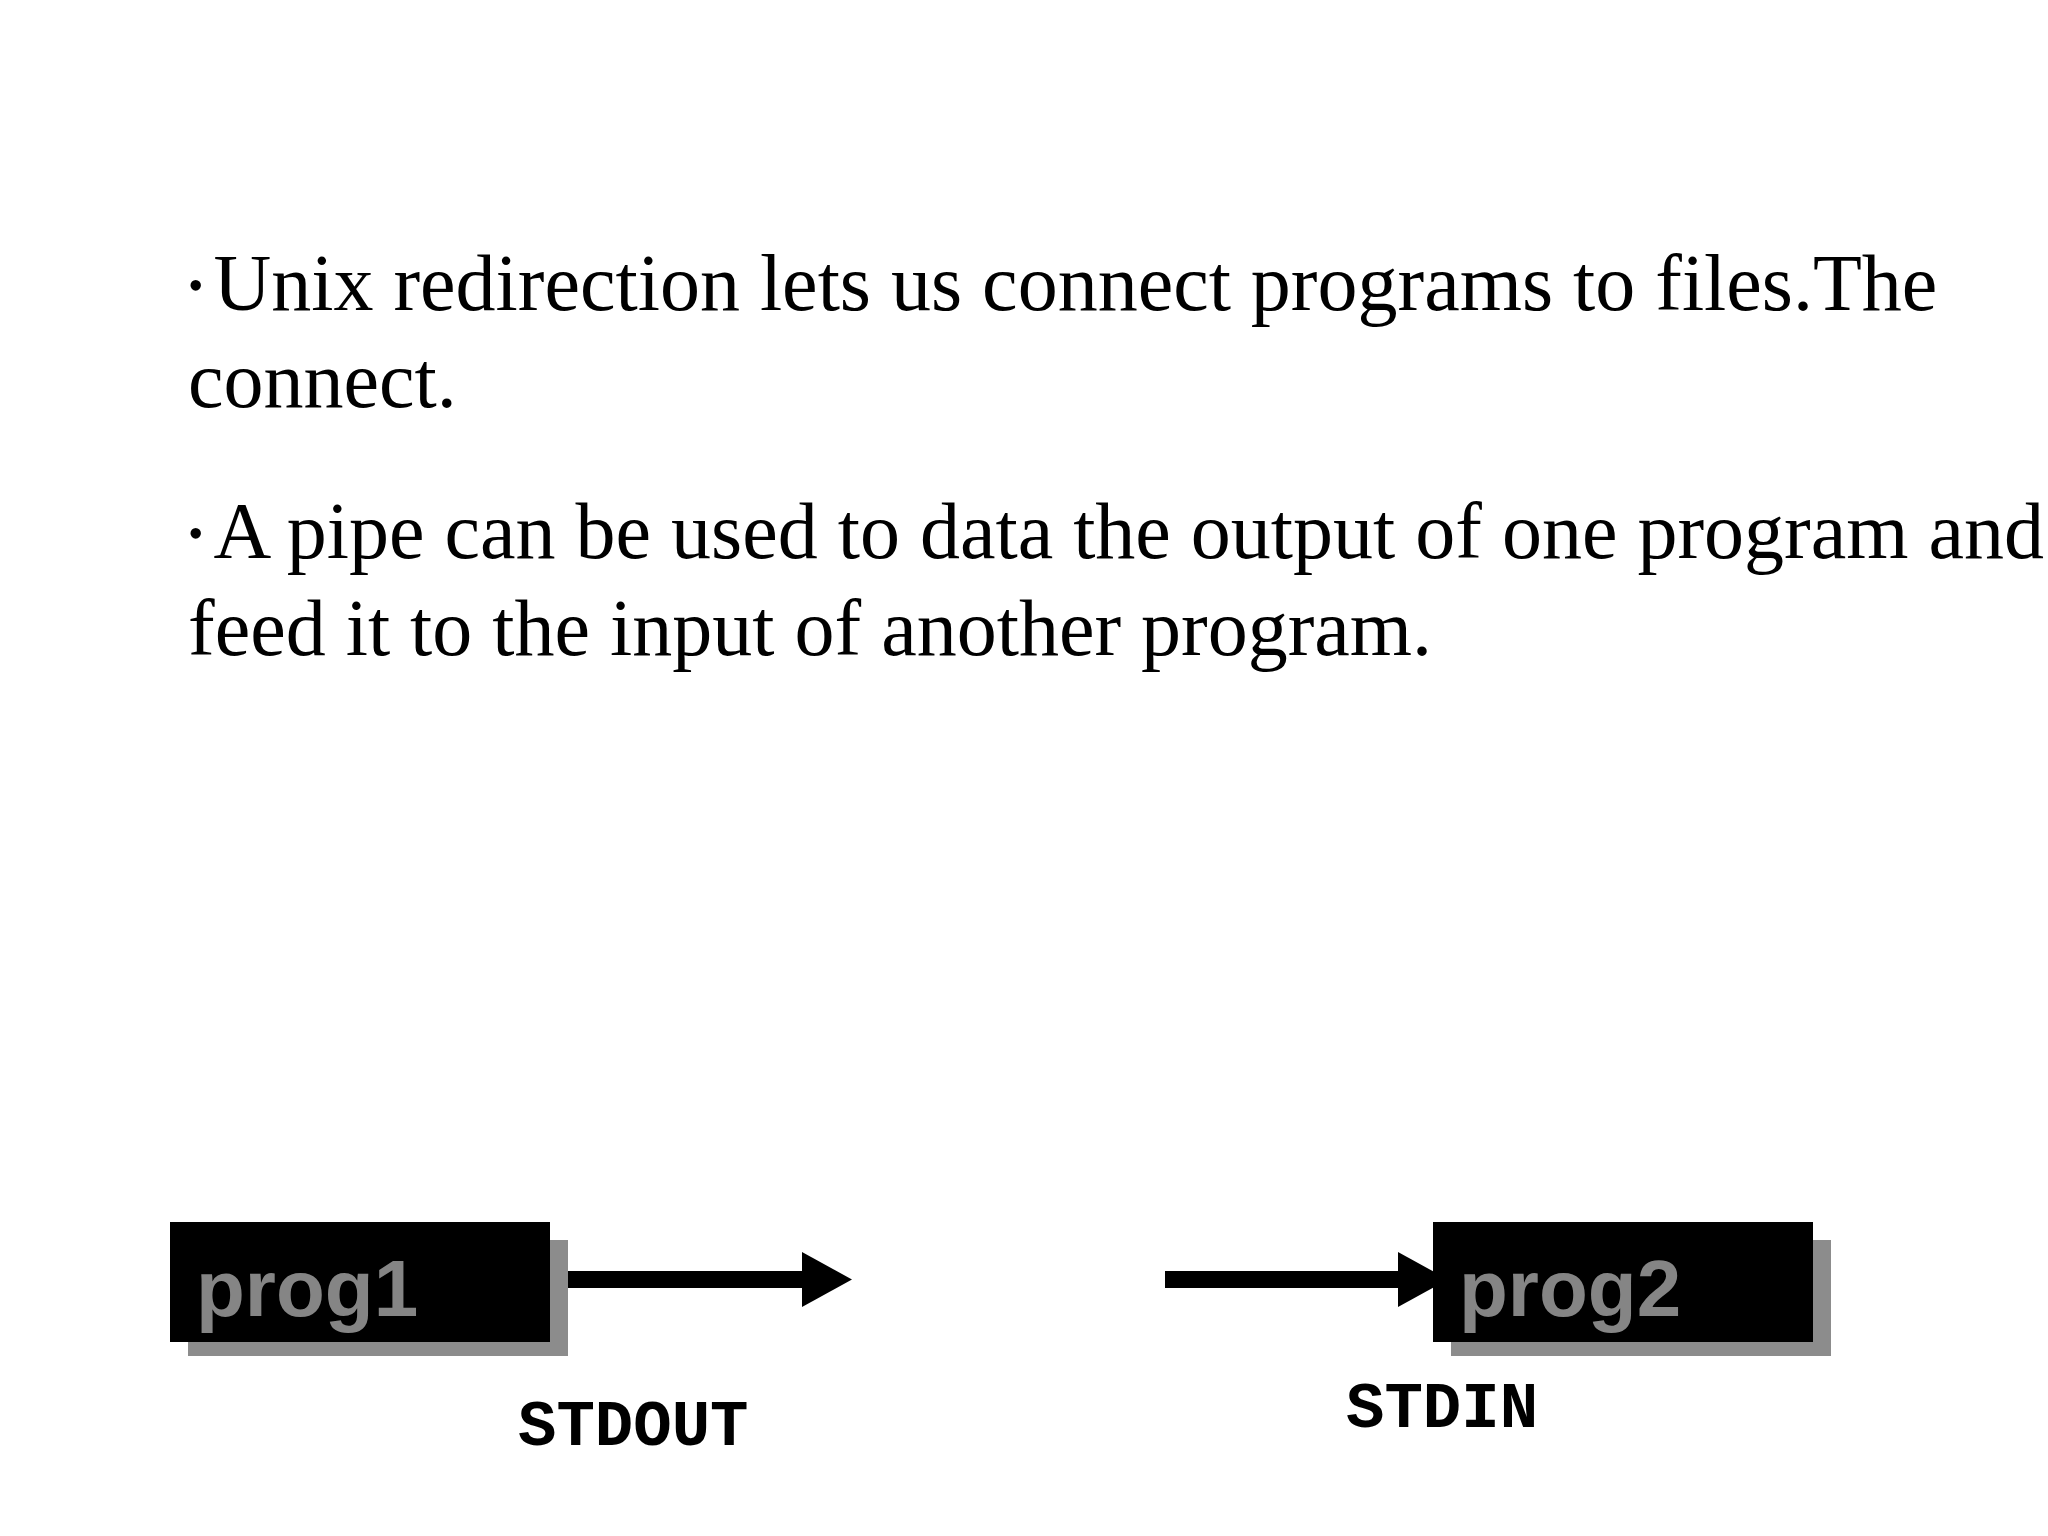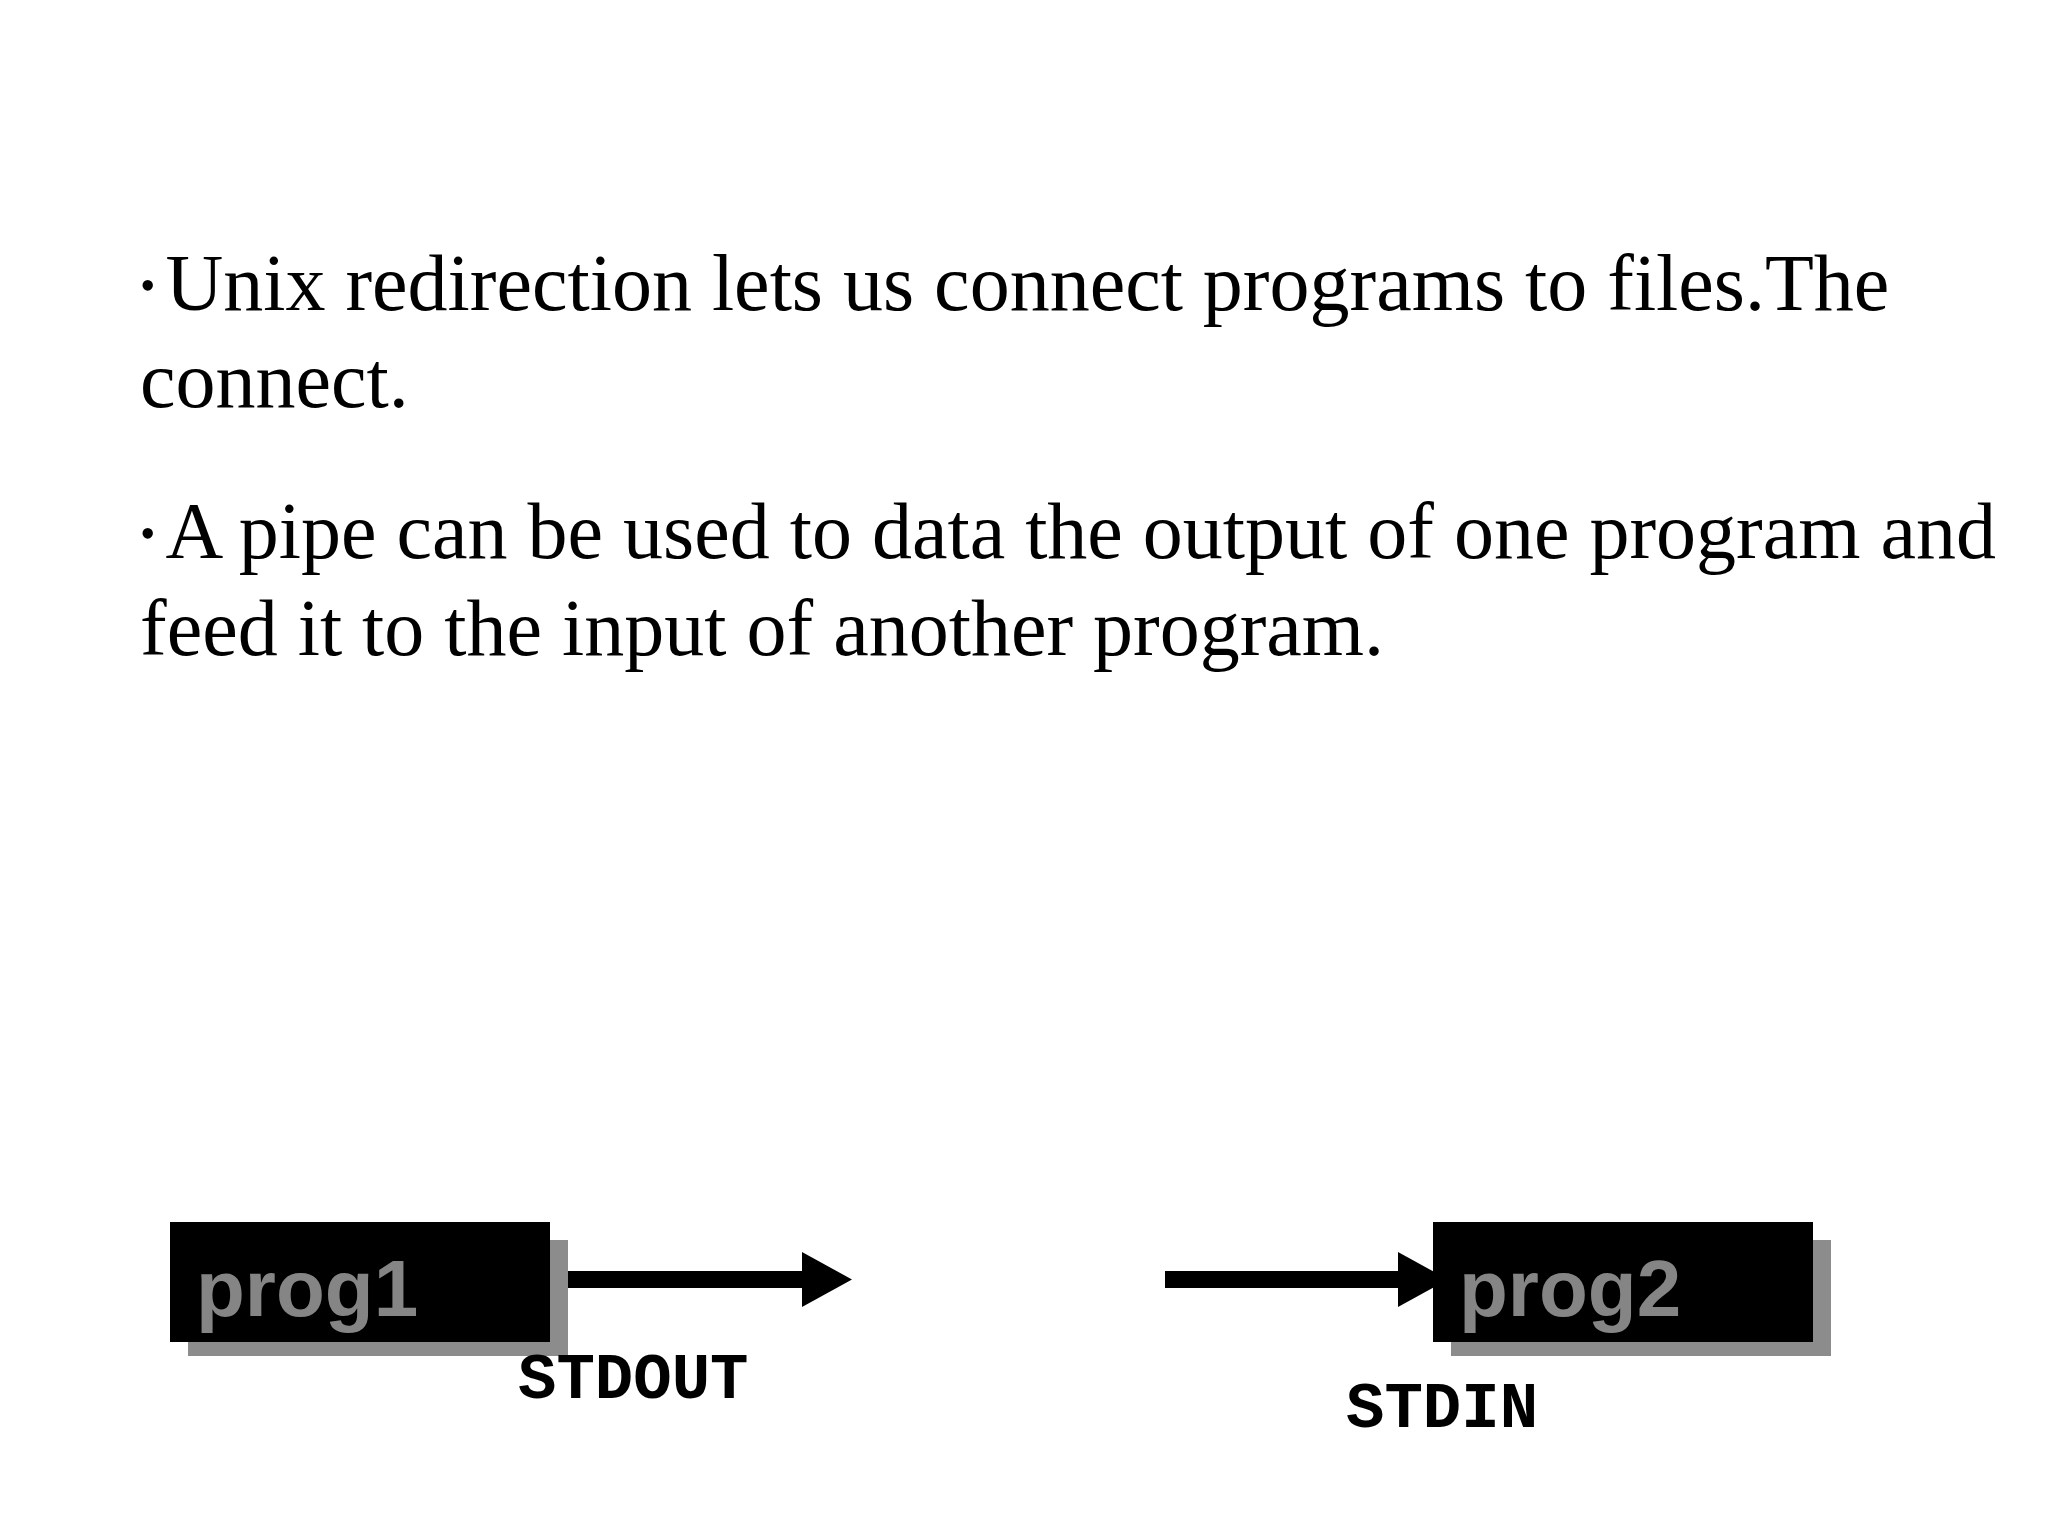--- a/index.html
+++ b/index.html
@@ -19,20 +19,21 @@
     top: 236px;
     width: 1900px;
     color: var(--text-color, #000000);
   }
   .para { margin: 0 0 56px 0; }
   .line {
     font-size: 80px;
     line-height: 95px;
     white-space: nowrap;
     letter-spacing: 0;
+    margin-left: 48px;
   }
   .bullet {
     font-size: 44px;
     vertical-align: 10px;
     margin-right: 10px;
   }
 
   
   .arrow-svg { position: absolute; }
   .box-shadow-rect {
@@ -66,21 +67,21 @@
     line-height: 64px;
     color: var(--text-color, #000000);
     white-space: nowrap;
   }
   #shadow1 { left: 188px; top: 1240px; }
   #shadow2 { left: 1451px; top: 1240px; }
   #box1 { left: 170px; top: 1222px; }
   #box2 { left: 1433px; top: 1222px; }
   #arrow1 { left: 550px; top: 1245px; }
   #arrow2 { left: 1165px; top: 1245px; }
-  #stdout { left: 518px; top: 1349px; }
+  #stdout { left: 518px; top: 1396px; }
   #stdin  { left: 1322px; top: 1378px; margin-left: 24px; }
 </style>
 </head>
 <body>
 
 <div class="slide">
 
   <div class="text-block">
 
     <div class="para">

